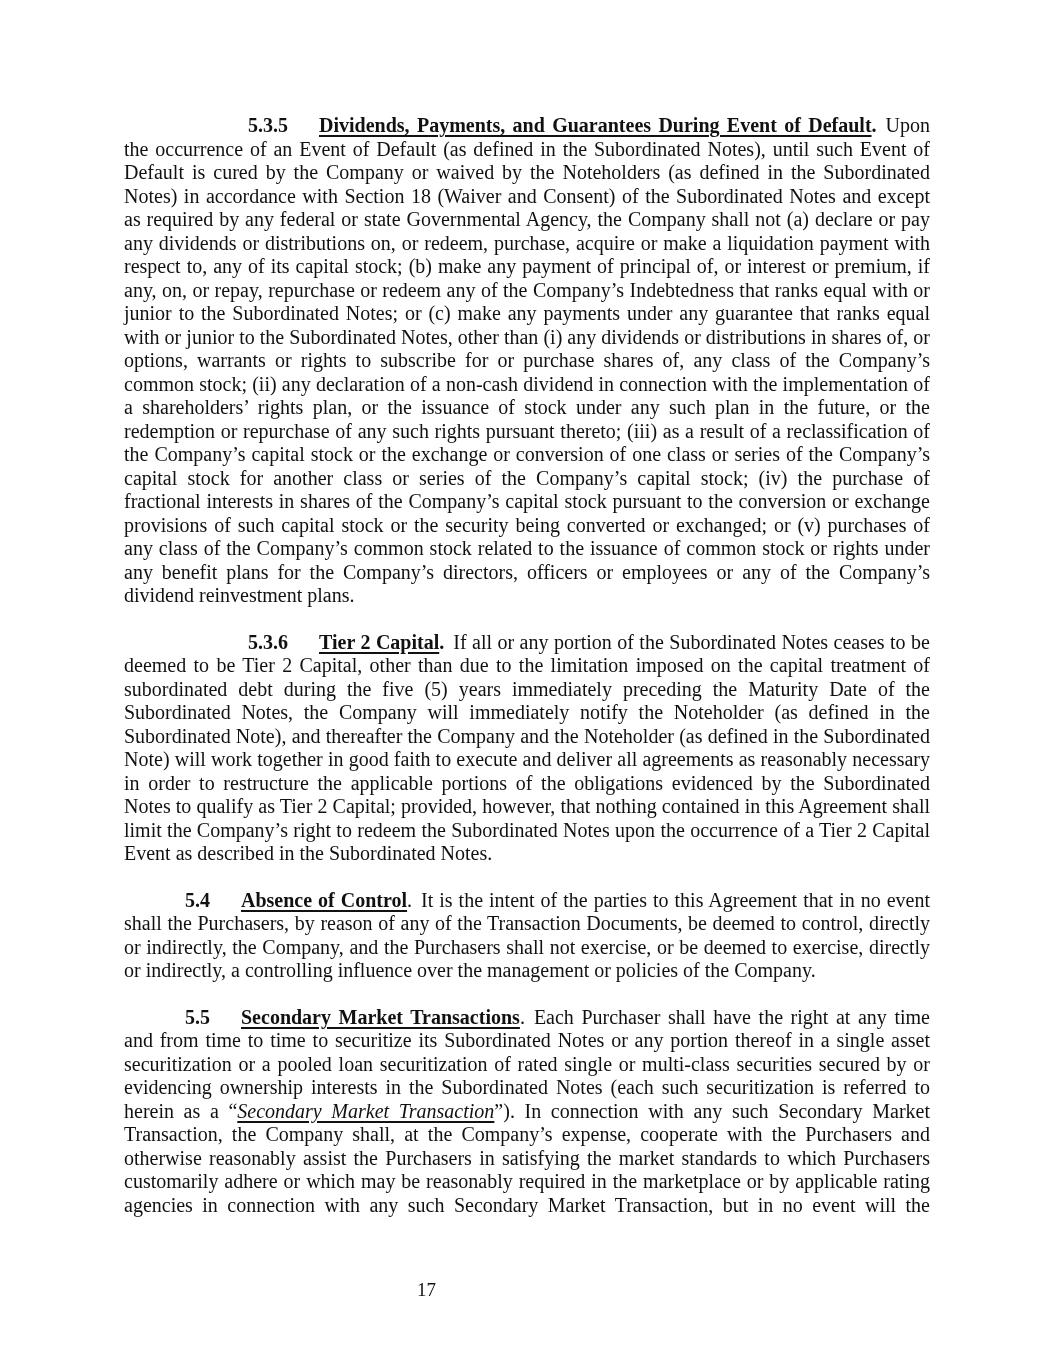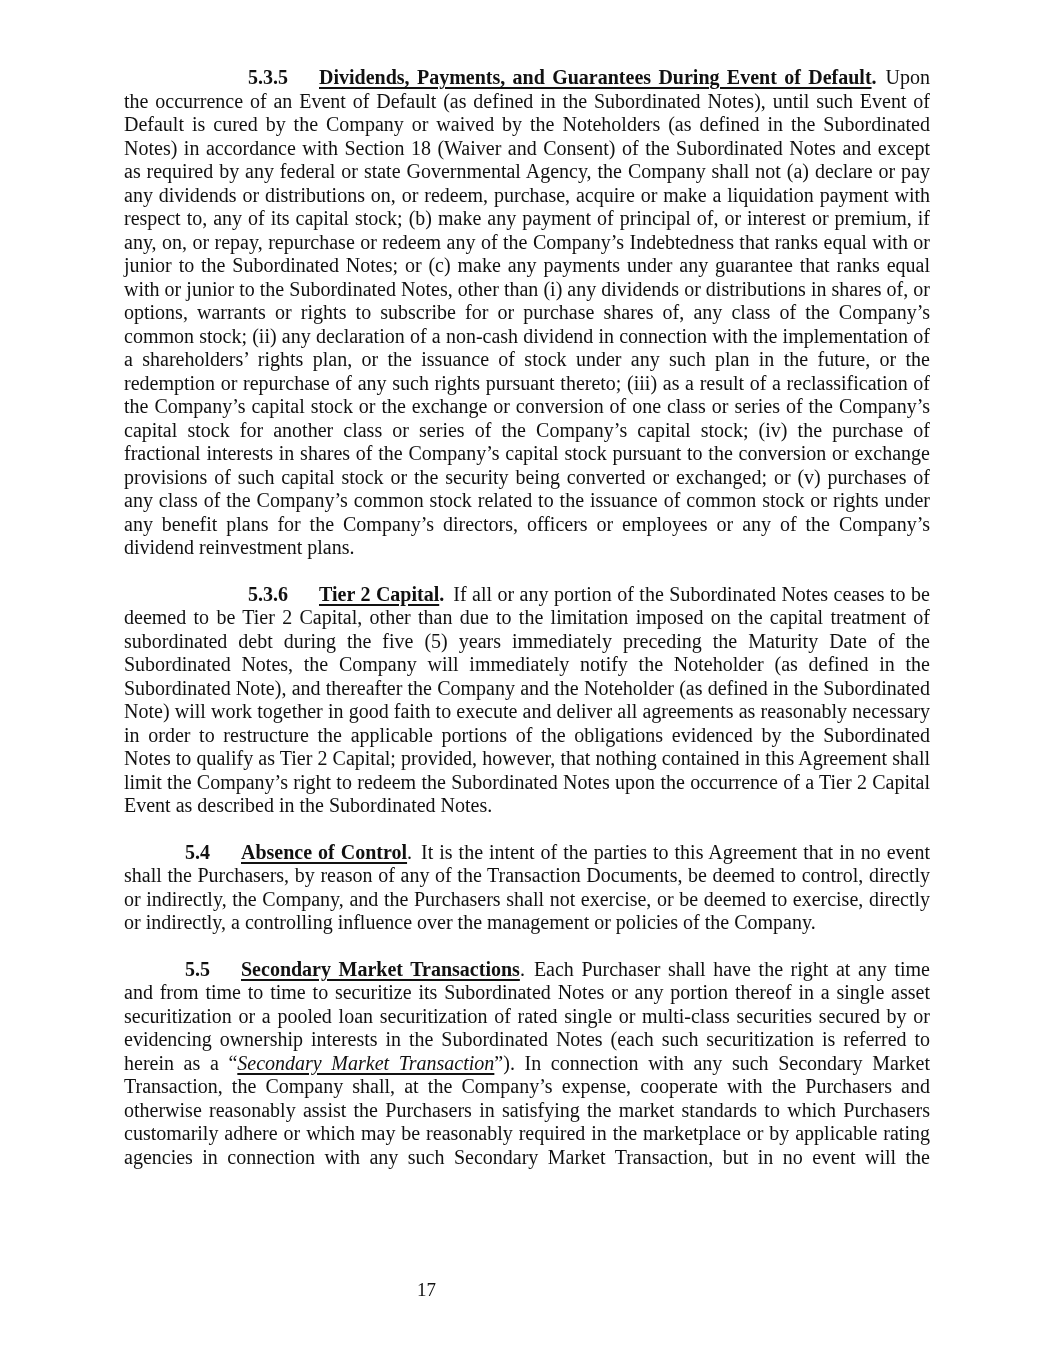--- a/index.html
+++ b/index.html
@@ -6,21 +6,21 @@
     margin: 0;
     padding: 0;
     background: #ffffff;
   }
   .page {
     position: relative;
     width: 1055px;
     height: 1365px;
     background: #ffffff;
     box-sizing: border-box;
-    padding: 66px 125px 0 124px;
+    padding: 114px 125px 0 124px;
     font-family: "Liberation Serif", "DejaVu Serif", serif;
     font-size: 20px;
     line-height: 23.5px;
     color: #111111;
     overflow: hidden;
   }
   p.para {
     margin: 0 0 23px 0;
     text-align: justify;
   }

